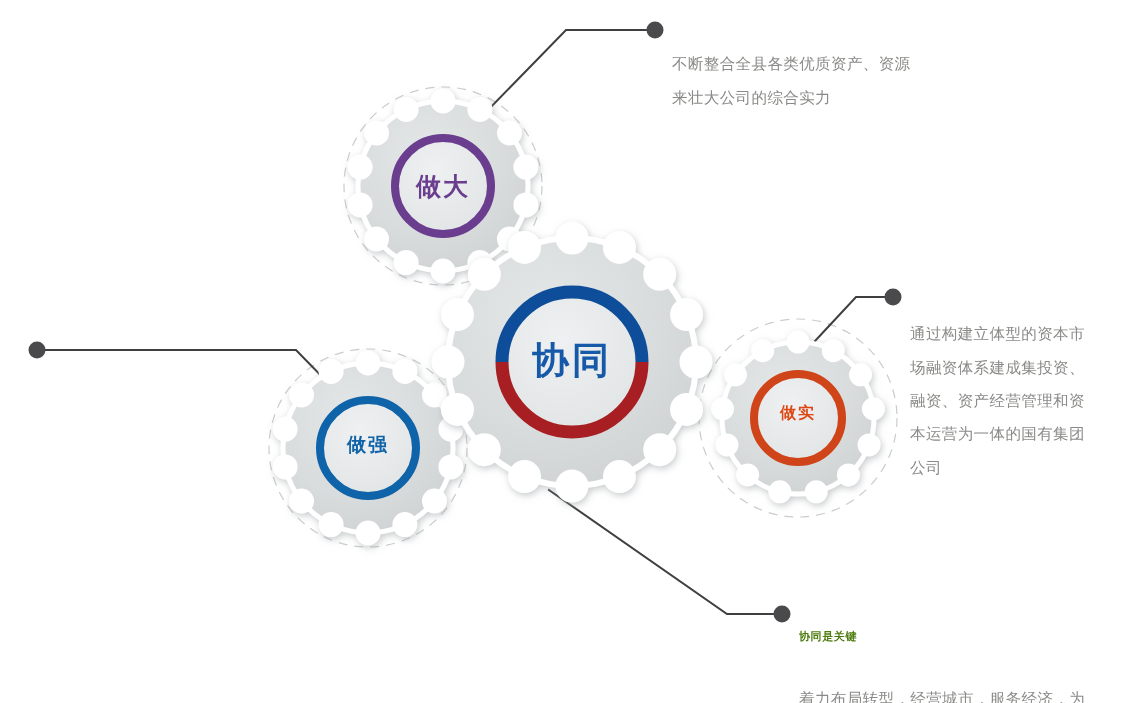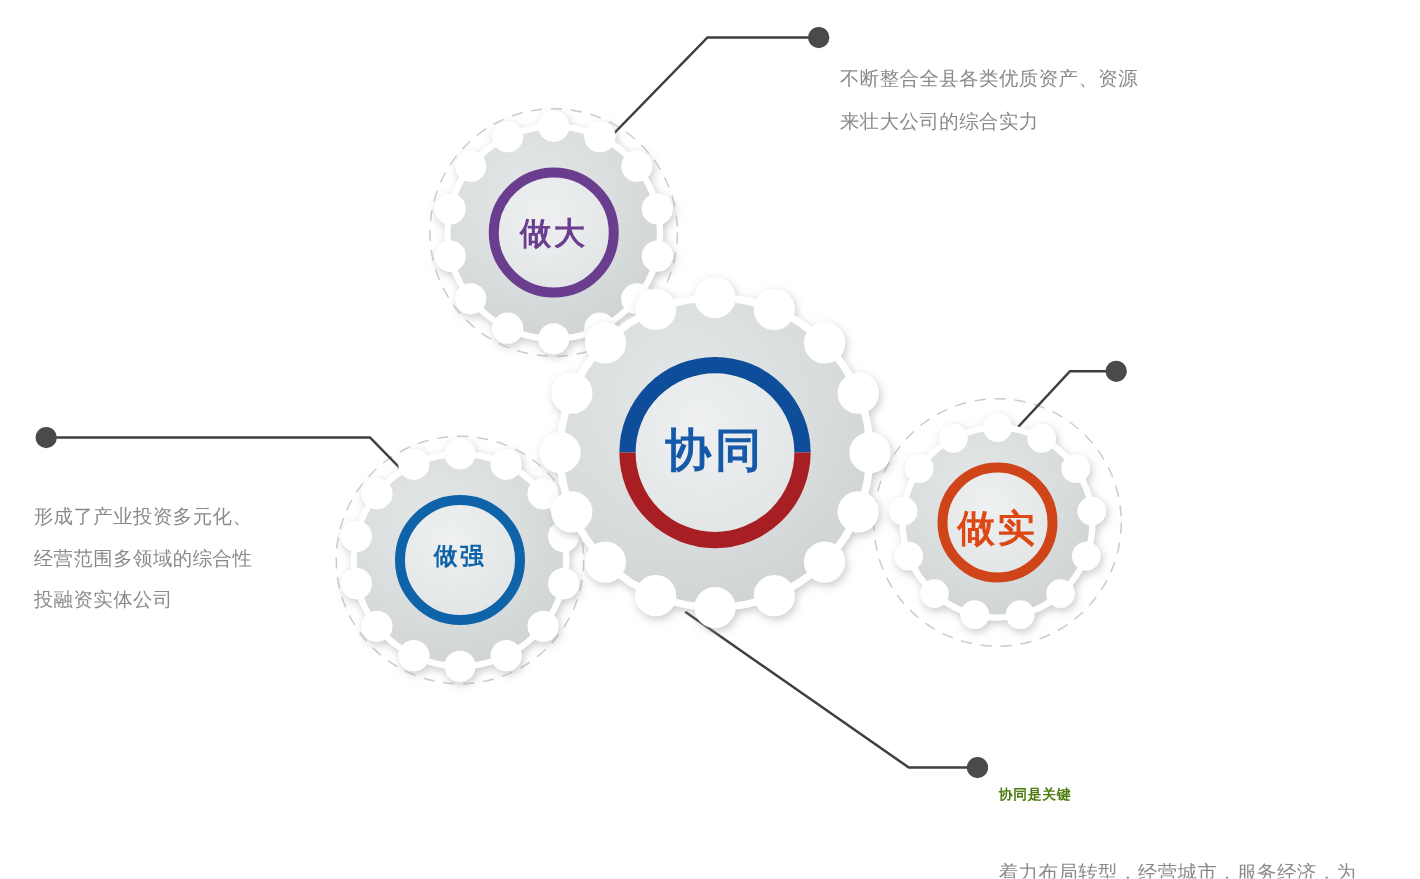--- a/index.html
+++ b/index.html
@@ -49,21 +49,21 @@
   .gear-label {
     position: absolute;
     font-weight: bold;
     text-align: center;
     letter-spacing: 1px;
     pointer-events: none;
   }
   #label-center { left: 512px; top: 336px; width: 120px; font-size: 37px; color: #1559a8; letter-spacing: 3px; }
   #label-big    { left: 393px; top: 170px; width: 100px; font-size: 25px; color: #6a3d8f; letter-spacing: 2px; }
   #label-strong { left: 318px; top: 432px; width: 100px; font-size: 19px; color: #0f63a8; letter-spacing: 2px; }
-  #label-solid  { left: 748px; top: 403px; width: 100px; font-size: 30px; color: #dd4814; letter-spacing: 2px; }
+  #label-solid  { left: 748px; top: 403px; width: 100px; font-size: 16px; color: #dd4814; letter-spacing: 2px; }
 </style>
 </head>
 <body>
 
 <div id="stage">
 
   <svg id="diagram-svg" viewBox="0 0 1136 703" xmlns="http://www.w3.org/2000/svg">
     <defs>
       <radialGradient id="gearGrad" cx="40%" cy="32%" r="78%">
         <stop offset="0%" stop-color="#e4e7e8"></stop>
@@ -208,26 +208,28 @@
   <div class="gear-label" id="label-center">协同</div>
   <div class="gear-label" id="label-big">做大</div>
   <div class="gear-label" id="label-strong">做强</div>
   <div class="gear-label" id="label-solid">做实</div>
 
   <div class="callout" id="callout-top">
     <div class="callout-body">不断整合全县各类优质资产、资源
 来壮大公司的综合实力</div>
   </div>
 
-
-  <div class="callout" id="callout-left">
-    <div class="callout-body">形成了产业投资多元化、
-经营范围多领域的综合性
-投融资实体公司</div>
+  <div class="callout" id="callout-right">
+    <div class="callout-body">通过构建立体型的资本市
+场融资体系建成集投资、
+融资、资产经营管理和资
+本运营为一体的国有集团
+公司</div>
   </div>
+
 
   <div class="callout" id="callout-bottom">
     <div class="callout-title">协同是关键</div>
     <div class="callout-body">着力布局转型，经营城市，服务经济，为
 泸县建设和社会发展贡献汇兴力量</div>
   </div>
 
 </div>
 
 </body></html>

